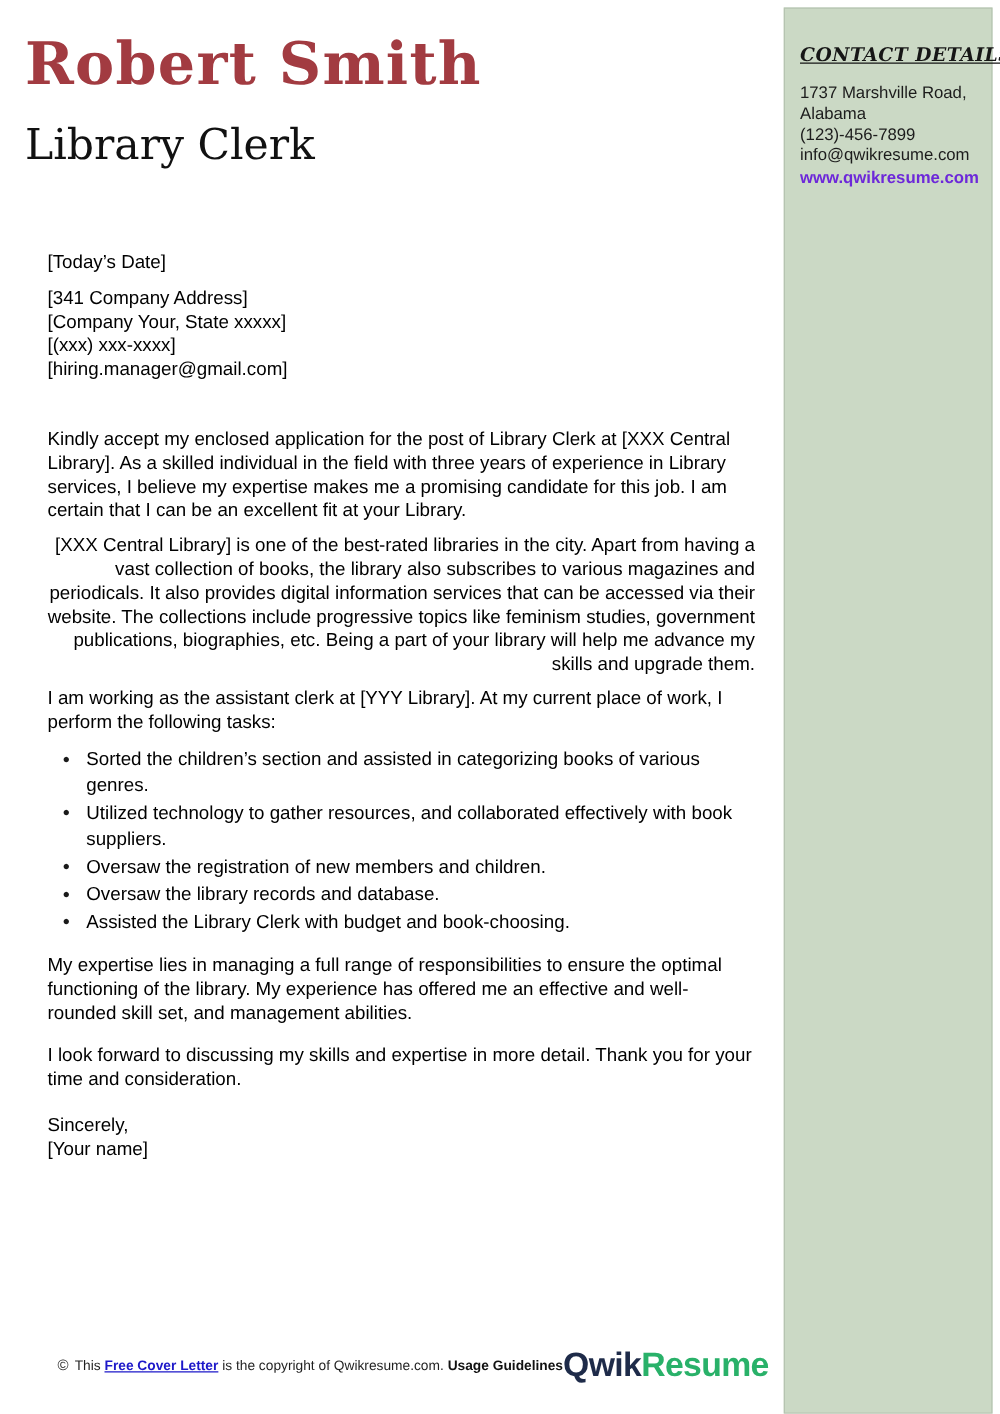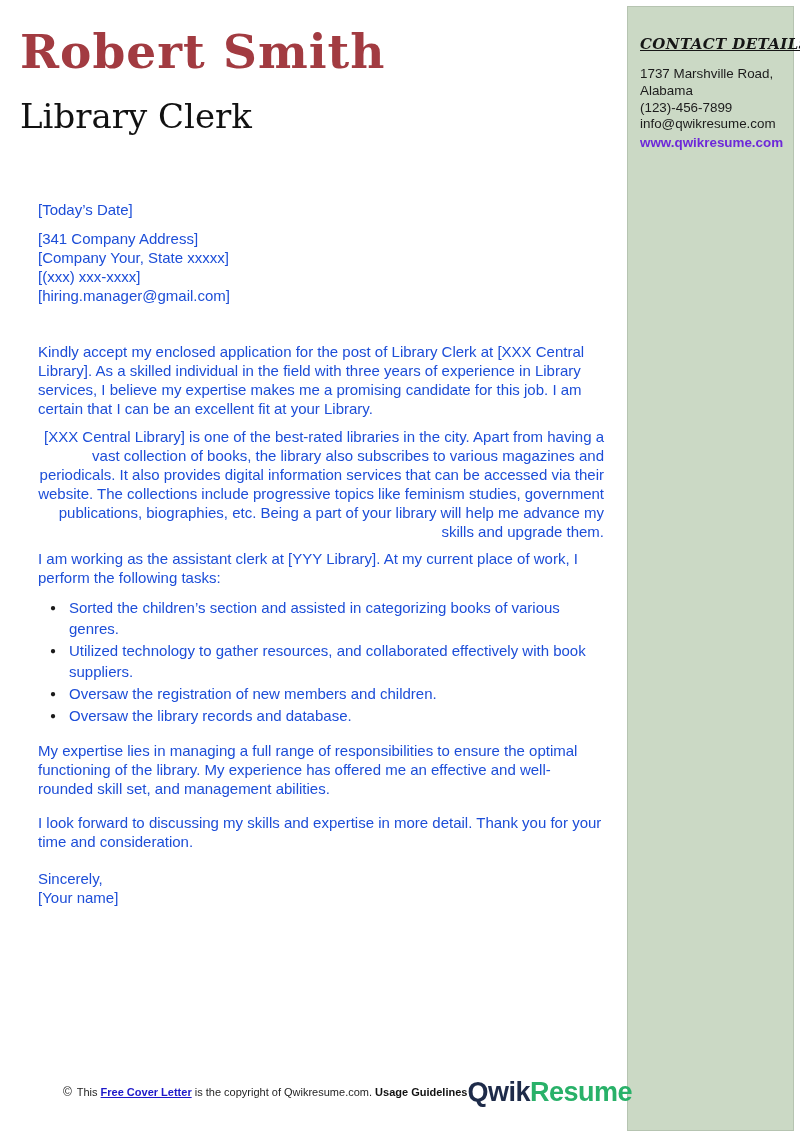--- a/index.html
+++ b/index.html
@@ -31,40 +31,40 @@
     font-size:47px; line-height:1.1; color:#a23b41; letter-spacing:1px;
   }
   .job-title {
     position:absolute; left:20px; top:98px;
     font-family:"DejaVu Serif", serif; font-weight:normal;
     font-size:34px; line-height:1.1; color:#111111;
   }
   
   .letter {
     position:absolute; left:38px; top:200px; width:566px;
-    font-size:15px; line-height:19px; color:#1d4ed8;
+    font-size:15px; line-height:19px; color:#000000;
   }
   .block-date { margin-bottom:10px; }
   .block-address { margin-bottom:37px; }
   .salutation { margin-bottom:10px; }
   .para-1 { margin-bottom:9px; }
   .para-2 { margin-bottom:8px;text-align:right; }
   .para-3 { margin-bottom:10px; }
   .para-4 { margin-bottom:15px; }
   .para-5 { margin-bottom:18px; }
   .task-list { list-style:none; margin:0 0 15px 0; padding-left:31px; }
   .task-list li { line-height:21px; margin-bottom:1px; position:relative; }
   .task-list li::before {
     content:"●"; position:absolute; left:-19px; top:0;
     font-size:10px; line-height:21px; color:#1a1a1a;
   }
   
   .footer {
     position:absolute; left:80px; top:1077px; width:535px; height:30px;
-    display:flex; align-items:center; justify-content:center;
+    display:flex; align-items:center; justify-content:flex-end;
   }
   .copyright-text { font-size:11px; color:#1f1f1f; white-space:nowrap; }
   .copyright-symbol { font-size:12px; margin-right:2px; }
   .fcl-link { color:#1d18c9; font-weight:bold; text-decoration:underline; }
   .usage-link { color:#111111; font-weight:bold; text-decoration:none; }
   .logo { font-size:27px; font-weight:bold; letter-spacing:-0.5px; white-space:nowrap; }
   .logo-qwik { color:#1e2b49; }
   .logo-resume { color:#29b169; }
 </style>
 </head>
@@ -99,20 +99,21 @@
 
   <p class="para-2">[XXX Central Library] is one of the best-rated libraries in the city. Apart from having a vast collection of books, the library also subscribes to various magazines and periodicals. It also provides digital information services that can be accessed via their website. The collections include progressive topics like feminism studies, government publications, biographies, etc. Being a part of your library will help me advance my skills and upgrade them.</p>
 
   <p class="para-3">I am working as the assistant clerk at [YYY Library]. At my current place of work, I perform the following tasks:</p>
 
   <ul class="task-list">
     <li>Sorted the children’s section and assisted in categorizing books of various genres.</li>
     <li>Utilized technology to gather resources, and collaborated effectively with book suppliers.</li>
     <li>Oversaw the registration of new members and children.</li>
     <li>Oversaw the library records and database.</li>
+    <li>Assisted the Library Clerk with budget and book-choosing.</li>
   </ul>
 
   <p class="para-4">My expertise lies in managing a full range of responsibilities to ensure the optimal functioning of the library. My experience has offered me an effective and well-rounded skill set, and management abilities.</p>
 
   <p class="para-5">I look forward to discussing my skills and expertise in more detail. Thank you for your time and consideration.</p>
 
   <div>Sincerely,</div>
   <div>[Your name]</div>
 </main>
 

